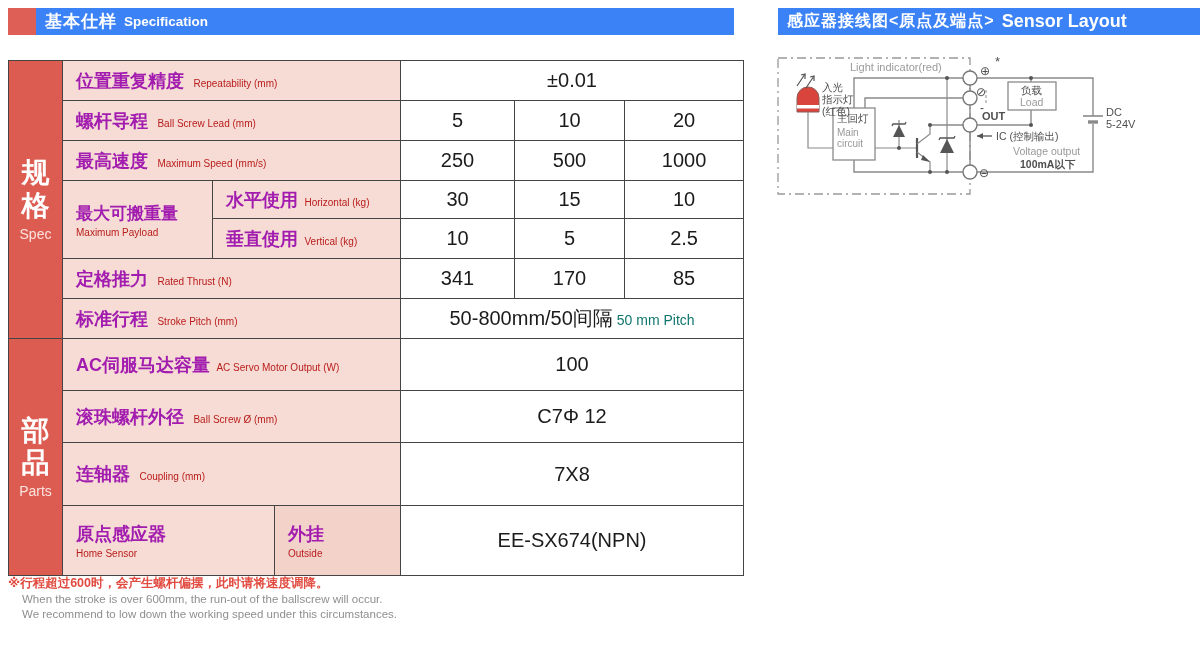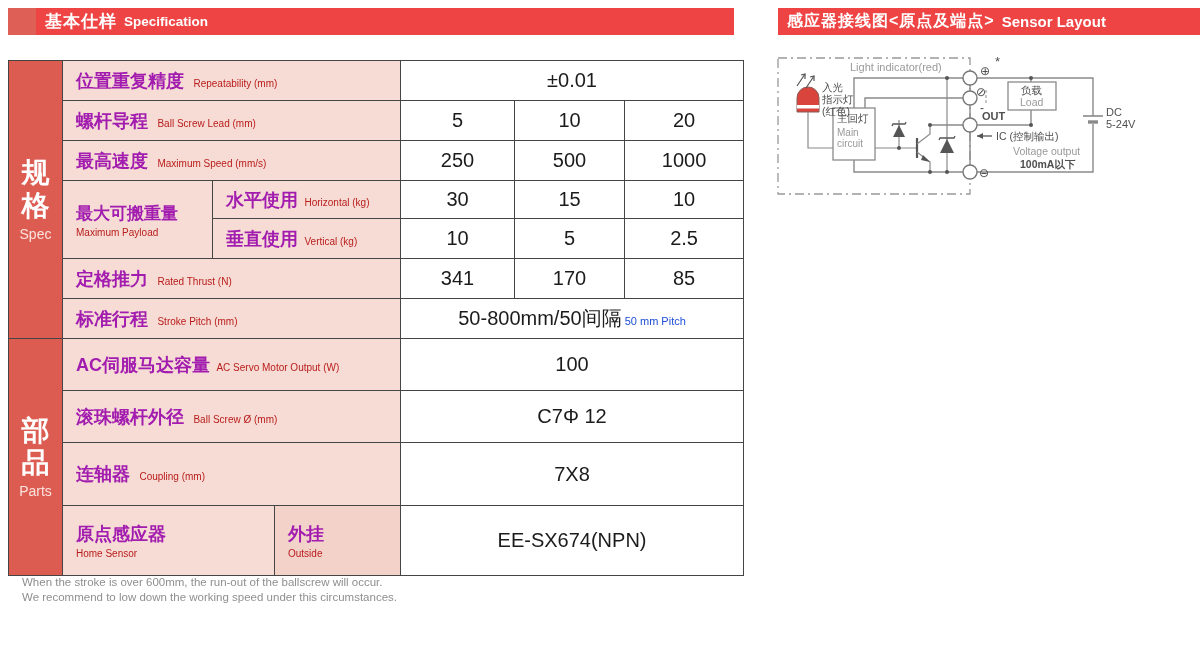--- a/index.html
+++ b/index.html
@@ -2,42 +2,42 @@
 <html><head>
 <meta charset="utf-8">
 <style>
   * { margin:0; padding:0; box-sizing:border-box; }
   html,body { width:1200px; height:660px; background:#ffffff; overflow:hidden;
               font-family:"Liberation Sans","DejaVu Sans",sans-serif; }
 
   
   .secbar { position:absolute; top:8px; height:27px; display:flex; align-items:stretch; }
   .secbar .sq { width:28px; background:#dd5f55; }
-  .secbar .bar { background:#ef4444; color:#fff; display:flex; align-items:center;
+  .secbar .bar { background:#3b82f6; color:#fff; display:flex; align-items:center;
                  padding:0 10px 0 9px; flex:1; white-space:nowrap; }
   .secbar .zh { font-size:17px; font-weight:bold; letter-spacing:1px; }
   .secbar .en { font-size:13.5px; font-weight:bold; margin-left:7px; }
 
   
   table.spec { position:absolute; left:8px; top:60px; width:735px; table-layout:fixed;
                border-collapse:collapse; }
   table.spec td { border:1.6px solid #454545; overflow:hidden; }
   td.band { background:#dc5c52; color:#fff; text-align:center; vertical-align:middle; }
   .band-zh { width:1.1em; margin:0 auto; word-break:break-all; font-size:28px;
              font-weight:bold; line-height:1.15; }
   .band-en { font-size:14px; margin-top:4px; color:#fbe3de; }
   td.lab { background:#f6dcd4; padding-left:13px; vertical-align:middle; white-space:nowrap; }
   td.lab .zh { font-size:18px; font-weight:bold; color:#a21caf; }
   td.lab .en { font-size:10px; color:#b91c1c; margin-left:5px; }
   td.lab.stack .zh { display:block; }
   td.lab.stack .en { display:block; margin-left:0; margin-top:2px; }
   td.lab.sub { background:#f2d2c9; }
   td.val { background:#fff; text-align:center; vertical-align:middle;
            font-size:20px; color:#1b1b1b; }
-  td.val .sub { font-size:11px; color:#1d4ed8; }
+  td.val .sub { font-size:14px; color:#0f766e; }
 
   
   .footnotes { position:absolute; left:8px; top:574px; line-height:1.22; }
   .fn-red  { color:#e14b40; font-weight:bold; font-size:12.5px; margin-top:2px; }
   .fn-gray { color:#8f8f8f; font-size:11.5px; margin-left:14px; margin-top:1px; }
 
   
   .diagram { position:absolute; left:770px; top:46px; width:430px; height:165px; }
   svg text { font-family:"Liberation Sans","DejaVu Sans",sans-serif; }
   .wire { stroke:#8a8a8a; stroke-width:1.4; fill:none; }
@@ -53,21 +53,21 @@
   <div class="bar">
     <span class="zh">基本仕样</span>
     <span class="en">Specification</span>
   </div>
 </div>
 
 <div class="secbar" style="left:778px; width:422px;flex-direction:column;">
   <div class="sq"></div>
   <div class="bar">
     <span class="zh" style="font-size:16px;">感应器接线图&lt;原点及端点&gt;</span>
-    <span class="en" style="font-size:15px;">Sensor Layout</span>
+    <span class="en" style="font-size:18px;">Sensor Layout</span>
   </div>
 </div>
 
 <table class="spec">
   <colgroup>
     <col style="width:54px">
       <col style="width:150px">
       <col style="width:62px">
       <col style="width:126px">
     <col style="width:114px">
@@ -177,20 +177,21 @@
     <td class="lab stack sub">
       <span class="zh">外挂</span>
       <span class="en">Outside</span>
     </td>
     <td class="val" colspan="3">EE-SX674(NPN)</td>
   </tr>
 </tbody>
   </table>
 
 <div class="footnotes">
+  <div class="fn-red">※行程超过600时，会产生螺杆偏摆，此时请将速度调降。</div>
   <div class="fn-gray">When the stroke is over 600mm, the run-out of the ballscrew will occur.</div>
   <div class="fn-gray">We recommend to low down the working speed under this circumstances.</div>
 </div>
 
 <div class="diagram">
 <svg width="430" height="165" viewBox="0 0 430 165">
 
   <rect x="8" y="12" width="192" height="136" fill="none" stroke="#999" stroke-width="1.3" stroke-dasharray="9 4 2 4"></rect>
 
   <polyline class="wire" points="84,62 84,32 193,32"></polyline>

